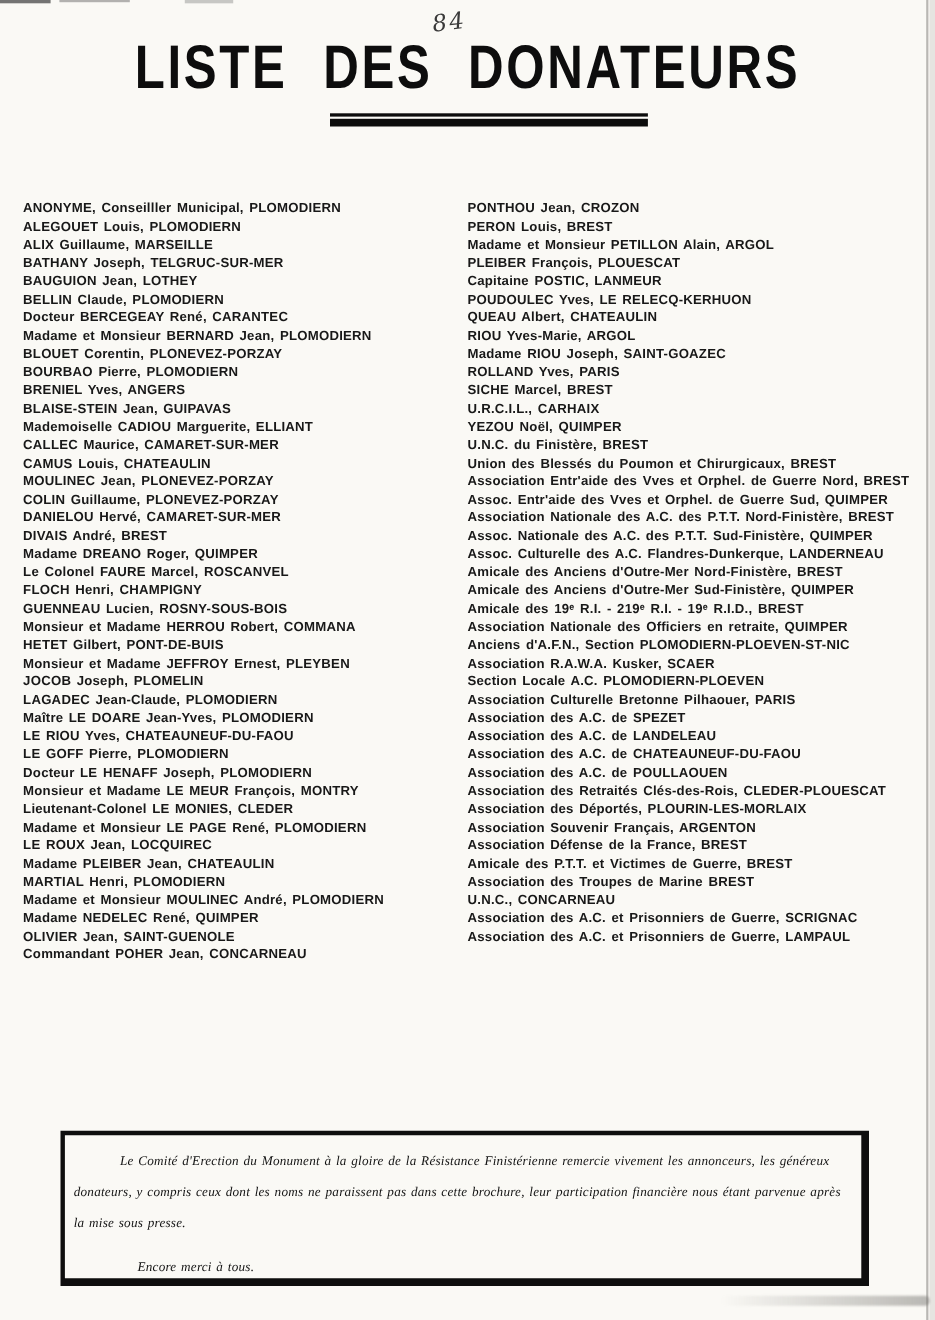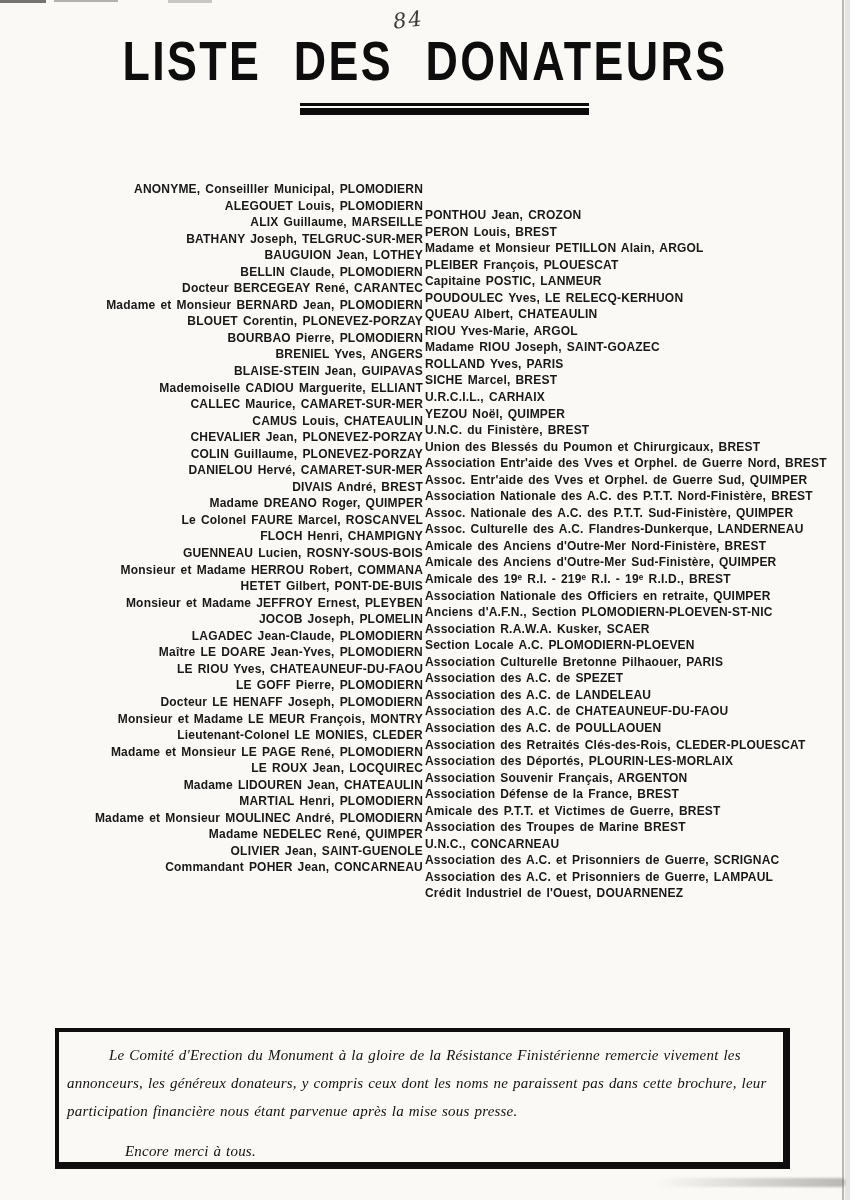--- a/index.html
+++ b/index.html
@@ -27,31 +27,31 @@
   .title-bar{position:absolute;top:103px;left:300px;width:289px;}
   .bar-thin{height:3px;background:#0c0c0c;}
   .bar-thick{height:7px;background:#0c0c0c;margin-top:2px;}
 
   .col{
     position:absolute;top:181px;
     font-size:12px;font-weight:700;line-height:16.55px;
     letter-spacing:0.2px;word-spacing:1.5px;white-space:nowrap;
     color:#181818;
   }
-  .col-left{left:33px;width:390px;text-align:right;}
-  .col-right{left:425px;width:422px;margin-top:26px;}
+  .col-left{left:21px;width:390px;}
+  .col-right{left:425px;width:422px;}
   .donor-line{height:16.55px;}
 
   .ack-box{
     position:absolute;left:55px;top:1028px;width:735px;height:141px;
     box-sizing:border-box;
     border:4px solid #0e0e0e;border-right-width:7px;border-bottom-width:7px;
     padding:9px 12px 0 8px;
     font-family:"Liberation Serif",serif;font-style:italic;
-    font-size:15px;line-height:28px;color:#121212;
+    font-size:12px;line-height:28px;color:#121212;
     letter-spacing:0.2px;word-spacing:1px;
   }
   .ack-par{margin:0;text-indent:42px;}
   .ack-close{margin:12px;padding-left:46px;}
 
   .artifact{position:absolute;pointer-events:none;}
   .art-top1{left:0;top:0;width:46px;height:3px;background:#474747;opacity:.75;}
   .art-top2{left:54px;top:0;width:64px;height:2px;background:#6a6a6a;opacity:.5;}
   .art-top3{left:168px;top:0;width:44px;height:3px;background:#8a8a8a;opacity:.45;}
   .art-right{left:842px;top:0;width:2px;height:1200px;background:#b9b7b3;}
@@ -85,42 +85,42 @@
       <div class="donor-line">BELLIN Claude, PLOMODIERN</div>
       <div class="donor-line">Docteur BERCEGEAY René, CARANTEC</div>
       <div class="donor-line">Madame et Monsieur BERNARD Jean, PLOMODIERN</div>
       <div class="donor-line">BLOUET Corentin, PLONEVEZ-PORZAY</div>
       <div class="donor-line">BOURBAO Pierre, PLOMODIERN</div>
       <div class="donor-line">BRENIEL Yves, ANGERS</div>
       <div class="donor-line">BLAISE-STEIN Jean, GUIPAVAS</div>
       <div class="donor-line">Mademoiselle CADIOU Marguerite, ELLIANT</div>
       <div class="donor-line">CALLEC Maurice, CAMARET-SUR-MER</div>
       <div class="donor-line">CAMUS Louis, CHATEAULIN</div>
-      <div class="donor-line">CHEVALIER Jean, PLONEVEZ-PORZAY</div>
+      <div class="donor-line">MOULINEC Jean, PLONEVEZ-PORZAY</div>
       <div class="donor-line">COLIN Guillaume, PLONEVEZ-PORZAY</div>
       <div class="donor-line">DANIELOU Hervé, CAMARET-SUR-MER</div>
       <div class="donor-line">DIVAIS André, BREST</div>
       <div class="donor-line">Madame DREANO Roger, QUIMPER</div>
       <div class="donor-line">Le Colonel FAURE Marcel, ROSCANVEL</div>
       <div class="donor-line">FLOCH Henri, CHAMPIGNY</div>
       <div class="donor-line">GUENNEAU Lucien, ROSNY-SOUS-BOIS</div>
       <div class="donor-line">Monsieur et Madame HERROU Robert, COMMANA</div>
       <div class="donor-line">HETET Gilbert, PONT-DE-BUIS</div>
       <div class="donor-line">Monsieur et Madame JEFFROY Ernest, PLEYBEN</div>
       <div class="donor-line">JOCOB Joseph, PLOMELIN</div>
       <div class="donor-line">LAGADEC Jean-Claude, PLOMODIERN</div>
       <div class="donor-line">Maître LE DOARE Jean-Yves, PLOMODIERN</div>
       <div class="donor-line">LE RIOU Yves, CHATEAUNEUF-DU-FAOU</div>
       <div class="donor-line">LE GOFF Pierre, PLOMODIERN</div>
       <div class="donor-line">Docteur LE HENAFF Joseph, PLOMODIERN</div>
       <div class="donor-line">Monsieur et Madame LE MEUR François, MONTRY</div>
       <div class="donor-line">Lieutenant-Colonel LE MONIES, CLEDER</div>
       <div class="donor-line">Madame et Monsieur LE PAGE René, PLOMODIERN</div>
       <div class="donor-line">LE ROUX Jean, LOCQUIREC</div>
-      <div class="donor-line">Madame LIDOUREN Jean, CHATEAULIN</div>
+      <div class="donor-line">Madame PLEIBER Jean, CHATEAULIN</div>
       <div class="donor-line">MARTIAL Henri, PLOMODIERN</div>
       <div class="donor-line">Madame et Monsieur MOULINEC André, PLOMODIERN</div>
       <div class="donor-line">Madame NEDELEC René, QUIMPER</div>
       <div class="donor-line">OLIVIER Jean, SAINT-GUENOLE</div>
       <div class="donor-line">Commandant POHER Jean, CONCARNEAU</div>
     </div>
 
   <div class="col col-right">
       <div class="donor-line">PONTHOU Jean, CROZON</div>
       <div class="donor-line">PERON Louis, BREST</div>
@@ -156,21 +156,20 @@
       <div class="donor-line">Association des A.C. de POULLAOUEN</div>
       <div class="donor-line">Association des Retraités Clés-des-Rois, CLEDER-PLOUESCAT</div>
       <div class="donor-line">Association des Déportés, PLOURIN-LES-MORLAIX</div>
       <div class="donor-line">Association Souvenir Français, ARGENTON</div>
       <div class="donor-line">Association Défense de la France, BREST</div>
       <div class="donor-line">Amicale des P.T.T. et Victimes de Guerre, BREST</div>
       <div class="donor-line">Association des Troupes de Marine BREST</div>
       <div class="donor-line">U.N.C., CONCARNEAU</div>
       <div class="donor-line">Association des A.C. et Prisonniers de Guerre, SCRIGNAC</div>
       <div class="donor-line">Association des A.C. et Prisonniers de Guerre, LAMPAUL</div>
-      <div class="donor-line">Crédit Industriel de l'Ouest, DOUARNENEZ</div>
     </div>
 
   <div class="ack-box">
     <p class="ack-par">Le Comité d'Erection du Monument à la gloire de la Résistance Finistérienne remercie vivement les annonceurs, les généreux donateurs, y compris ceux dont les noms ne paraissent pas dans cette brochure, leur participation financière nous étant parvenue après la mise sous presse.</p>
     <p class="ack-close">Encore merci à tous.</p>
   </div>
 
   <div class="artifact art-top1"></div>
   <div class="artifact art-top2"></div>
   <div class="artifact art-top3"></div>

